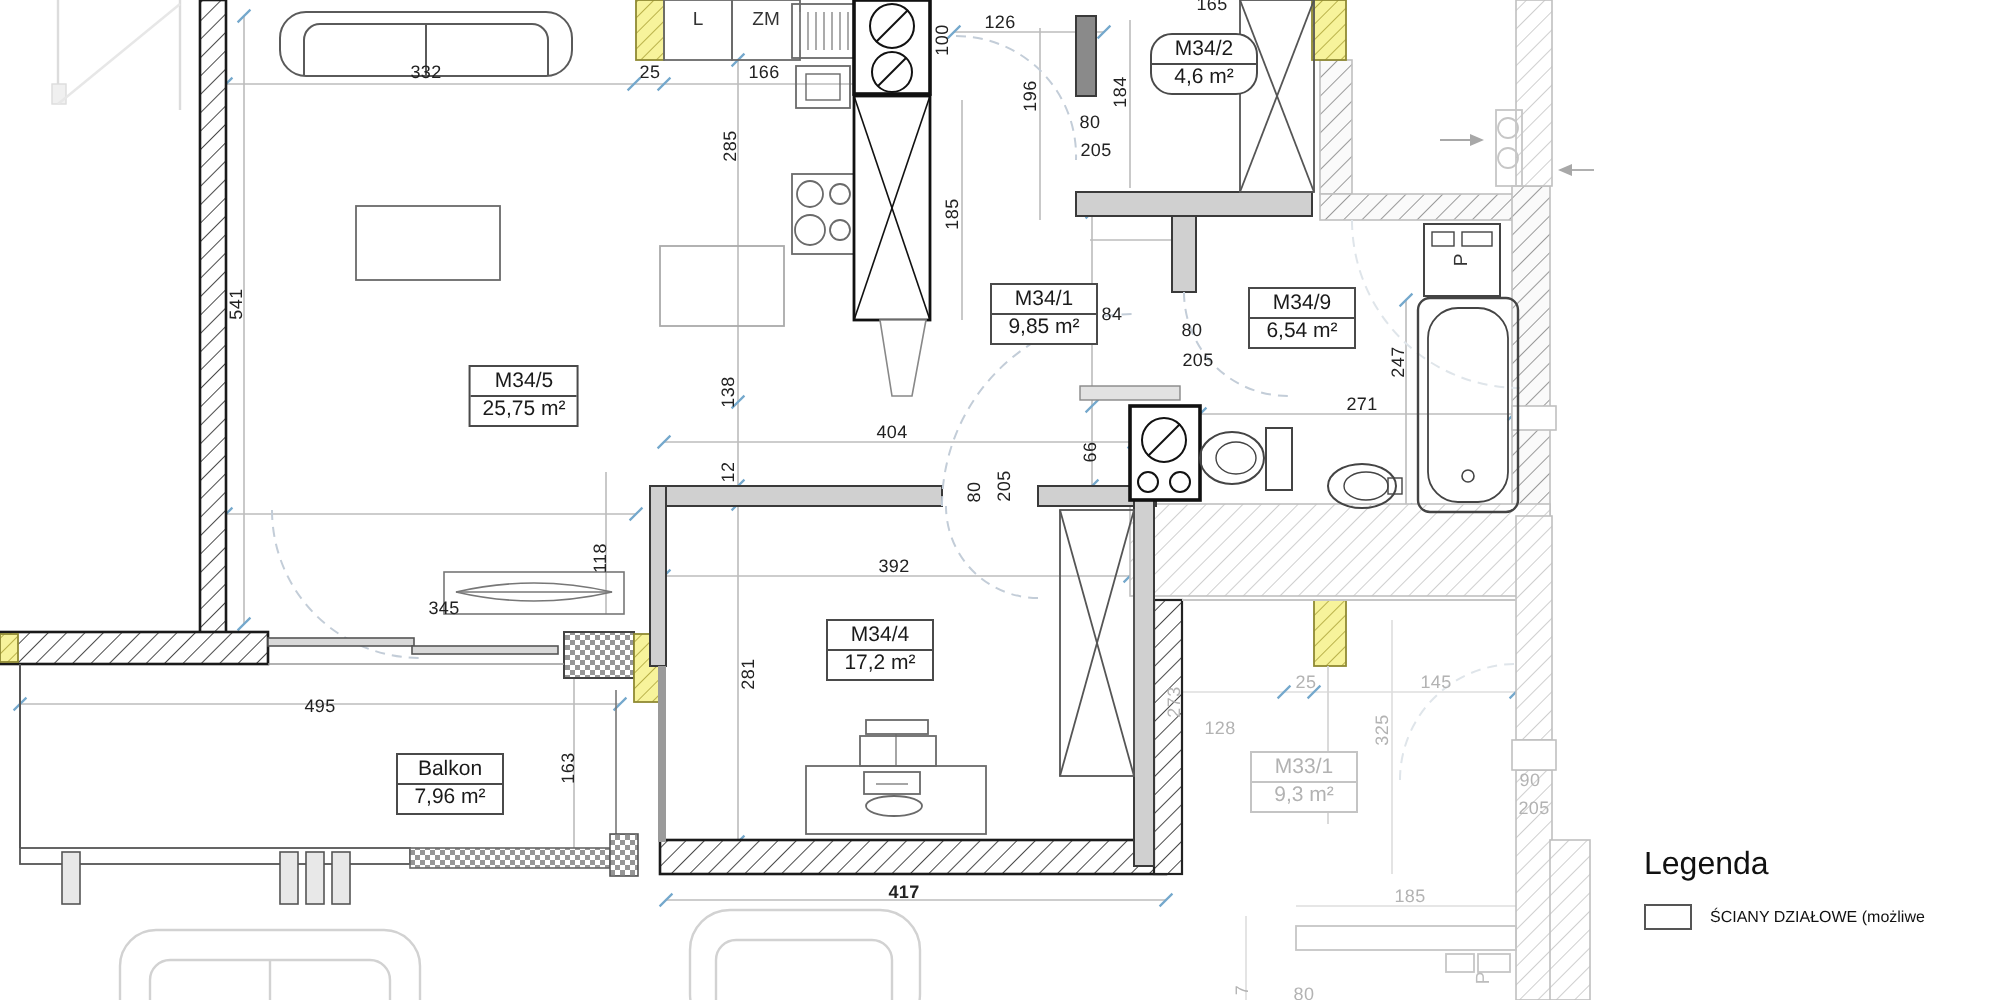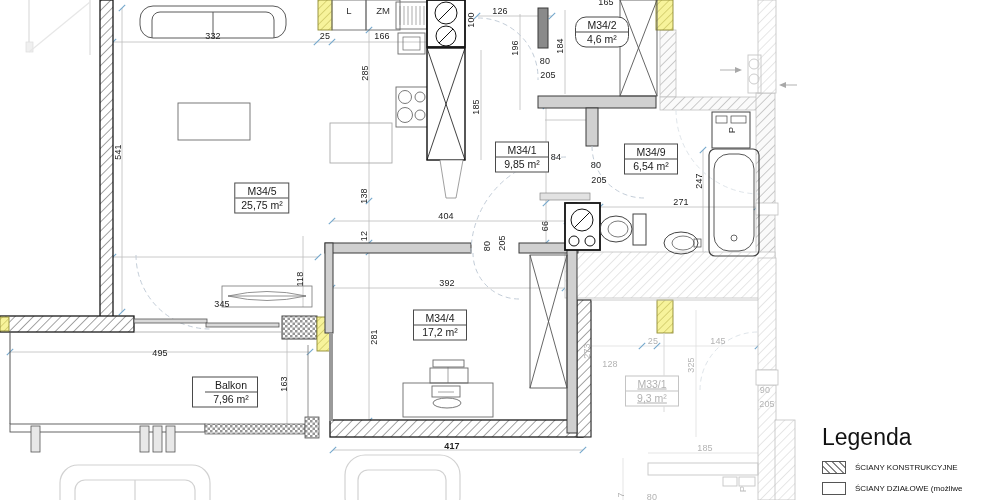--- a/index.html
+++ b/index.html
@@ -16,21 +16,21 @@
   .fixture.v{transform:translate(-50%,-50%) rotate(-90deg);}
   .fixture.faint{color:#bdbdbd;}
   .room{position:absolute;transform:translate(-50%,-50%);background:#fff;
         border:1px solid #4a4a4a;text-align:center;font-size:10.5px;color:#1a1a1a;
         line-height:13px;min-width:52px;}
   .room-name{display:block;padding:1px 6px 0;}
   .room-area{display:block;border-top:1px solid #4a4a4a;padding:0 6px 1px;}
   .room.faint{border-color:#c4c4c4;color:#b2b2b2;}
   .room.faint .room-area{border-top-color:#c4c4c4;}
   .legend{position:absolute;left:822px;top:424px;width:178px;}
-  .legend-title{font-size:23px;color:#111;margin:0 0 10px 0;}
+  .legend-title{font-size:16px;color:#111;margin:0 0 10px 0;}
   .legend-row{display:flex;align-items:center;margin-bottom:8px;}
   .sw{width:22px;height:11px;border:1px solid #555;margin-right:9px;flex:none;}
   .sw-yellow{background:repeating-linear-gradient(45deg,#f7f39b,#f7f39b 3px,#c9c25a 3px,#c9c25a 4px);}
   .sw-hatch{background:repeating-linear-gradient(45deg,#fff,#fff 4px,#8a8a8a 4px,#8a8a8a 5px);}
   .sw-plain{background:#fff;}
   .legend-label{font-size:8px;color:#111;}
 </style>
 </head>
 <body>
 
@@ -380,35 +380,31 @@
         <span class="room-area">4,6 m²</span>
       </div>
       <div class="room" style="left: 651px; top: 159px;">
         <span class="room-name">M34/9</span>
         <span class="room-area">6,54 m²</span>
       </div>
       <div class="room" style="left: 440px; top: 325px;">
         <span class="room-name">M34/4</span>
         <span class="room-area">17,2 m²</span>
       </div>
-      <div class="room" style="left: 225px; top: 392px; padding-left: 12px;">
+      <div class="room" style="left: 225px; top: 392px;">
         <span class="room-name">Balkon</span>
         <span class="room-area">7,96 m²</span>
       </div>
-      <div class="room faint" style="left: 652px; top: 391px; text-decoration: underline;">
+      <div class="room faint" style="left: 652px; top: 391px;">
         <span class="room-name">M33/1</span>
         <span class="room-area">9,3 m²</span>
       </div>
     </div>
 
 <div class="legend">
   <div class="legend-title">Legenda</div>
-  <div class="legend-row">
-    <span class="sw sw-hatch"></span>
-    <span class="legend-label">ŚCIANY KONSTRUKCYJNE</span>
-  </div>
   <div class="legend-row">
     <span class="sw sw-plain"></span>
     <span class="legend-label">ŚCIANY DZIAŁOWE (możliwe</span>
   </div>
 </div>
 
 </div>
 
 </body></html>

